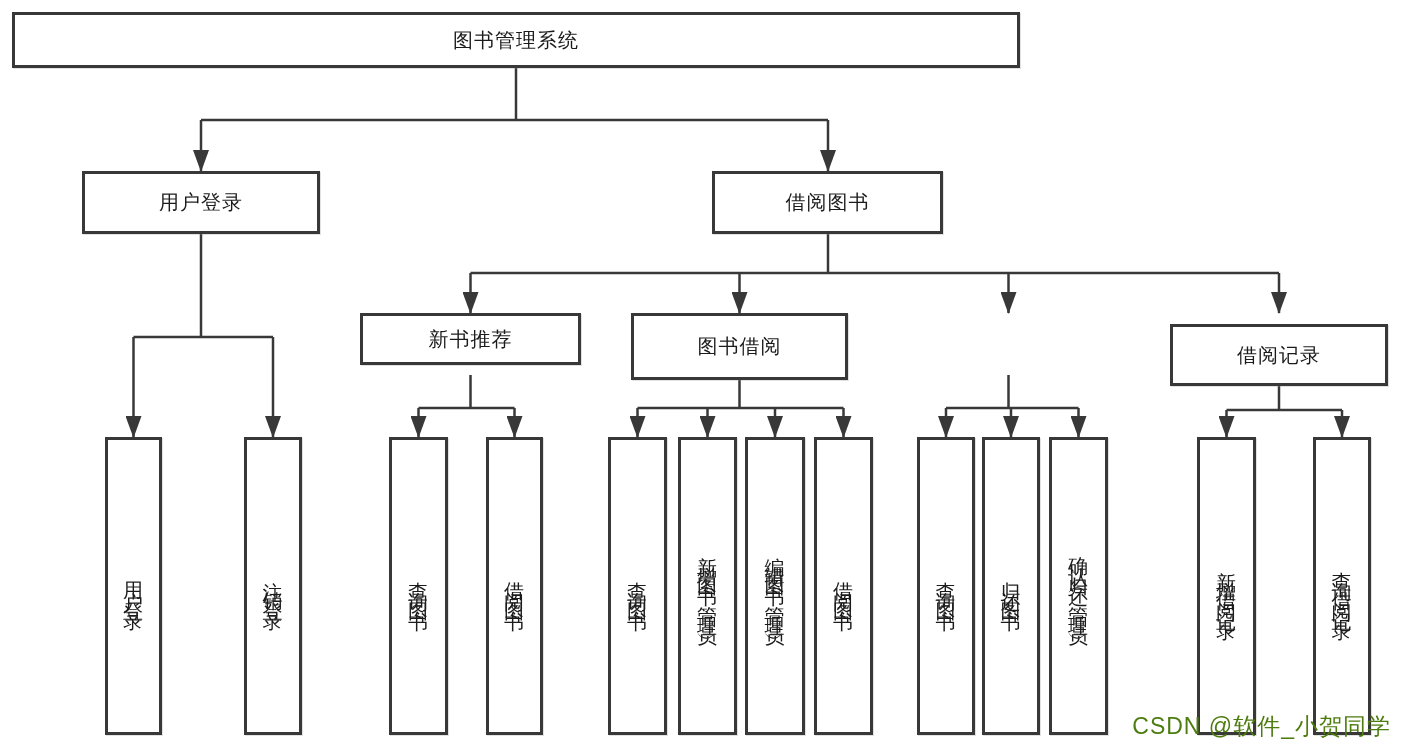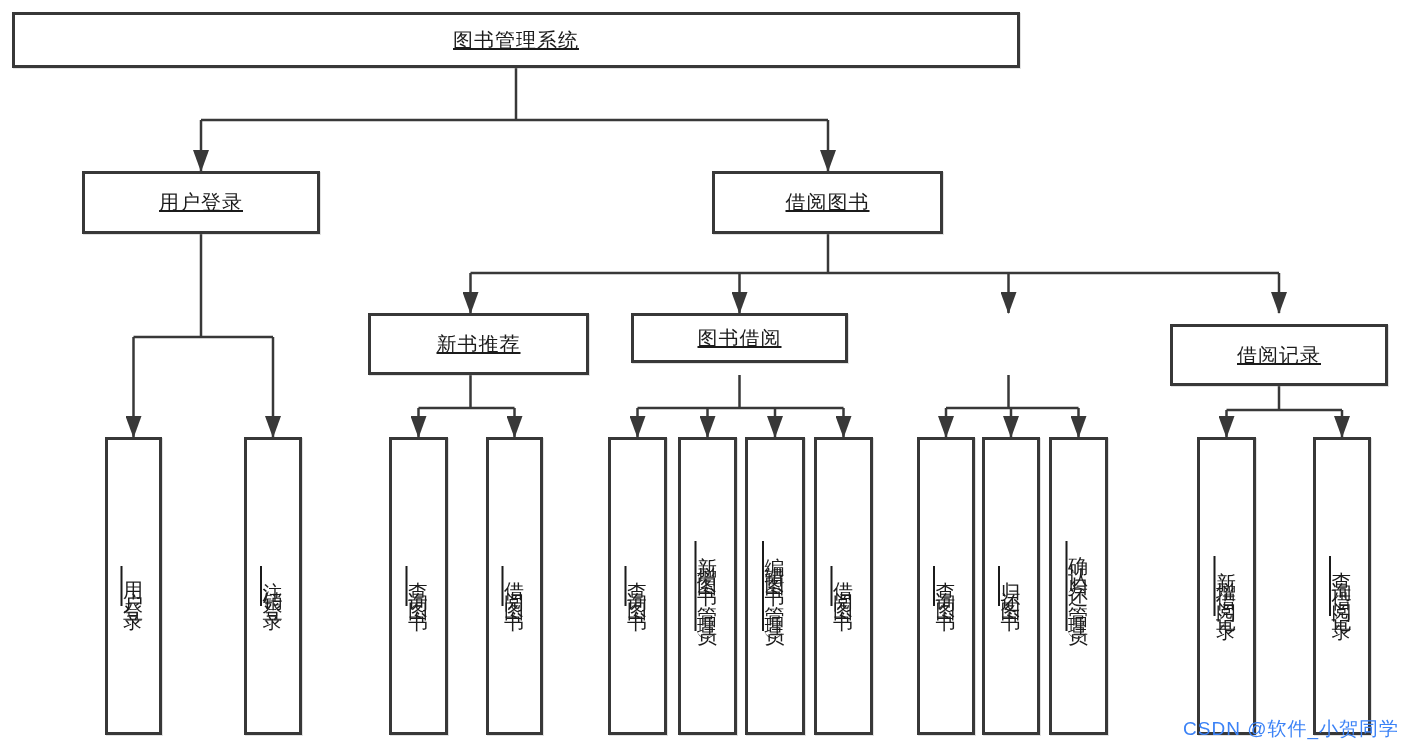--- a/index.html
+++ b/index.html
@@ -15,36 +15,35 @@
     position:absolute;
     box-sizing:border-box;
     background:#ffffff;
     border:3px solid #383838;
     color:#1b1b1b;
     display:flex;
     align-items:center;
     justify-content:center;
     z-index:2;
     box-shadow:1px 1px 0 rgba(150,150,150,0.28);
-    text-decoration:underline;
   }
   .node.h{font-size:20px;letter-spacing:1px;}
   .node.v{font-size:20px;}
   .node.v .vtext{
     writing-mode:vertical-rl;
     text-orientation:mixed;
     letter-spacing:10px;
     line-height:1;
   }
   #watermark{
     position:absolute;
-    right:6px;
+    right:14px;
     bottom:5px;
-    font-size:19px;
-    color:#3b82f6;
+    font-size:23px;
+    color:#4d7c0f;
     letter-spacing:1px;
     z-index:3;
     white-space:nowrap;
   }
 </style>
 </head>
 <body>
 
 <div id="stage">
 
@@ -96,22 +95,22 @@
       <line x1="1226.5" y1="410" x2="1226.5" y2="437" marker-end="url(#arrow)"></line>
       <line x1="1342" y1="410" x2="1342" y2="437" marker-end="url(#arrow)"></line>
     </g>
   </svg>
 
   <div class="node h" style="left:12px;top:12px;width:1008px;height:56px">图书管理系统</div>
 
   <div class="node h" style="left:82px;top:171px;width:238px;height:63px">用户登录</div>
   <div class="node h" style="left:712px;top:171px;width:231px;height:63px">借阅图书</div>
 
-  <div class="node h" style="left:368px;top:313px;width:221px;height:62px">新书推荐</div>
-  <div class="node h" style="left:631px;top:313px;width:217px;height:50px">图书借阅</div>
+  <div class="node h" style="left:360px;top:313px;width:221px;height:52px">新书推荐</div>
+  <div class="node h" style="left:631px;top:313px;width:217px;height:67px">图书借阅</div>
   <div class="node h" style="left:1170px;top:324px;width:218px;height:62px">借阅记录</div>
 
   <div class="node v" style="left:105px;top:437px;width:57px;height:298px">
     <span class="vtext">用户登录</span>
   </div>
   <div class="node v" style="left:244px;top:437px;width:58px;height:298px">
     <span class="vtext">注销登录</span>
   </div>
 
   <div class="node v" style="left:389px;top:437px;width:59px;height:298px">

